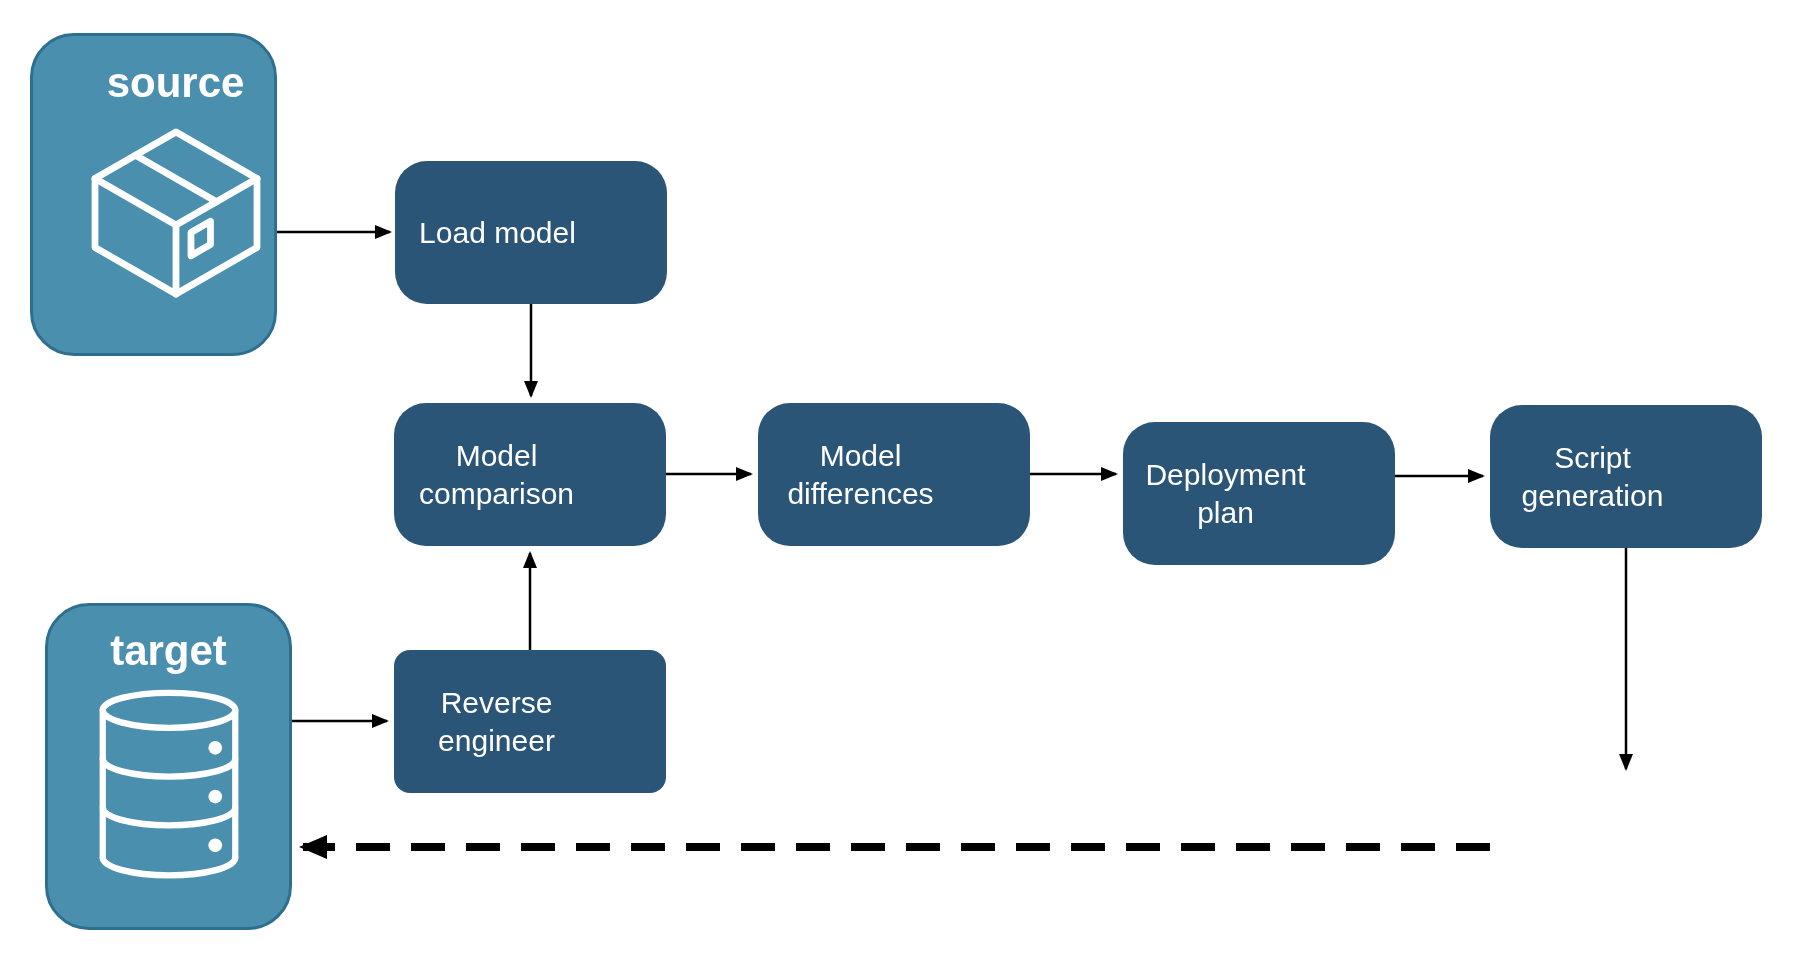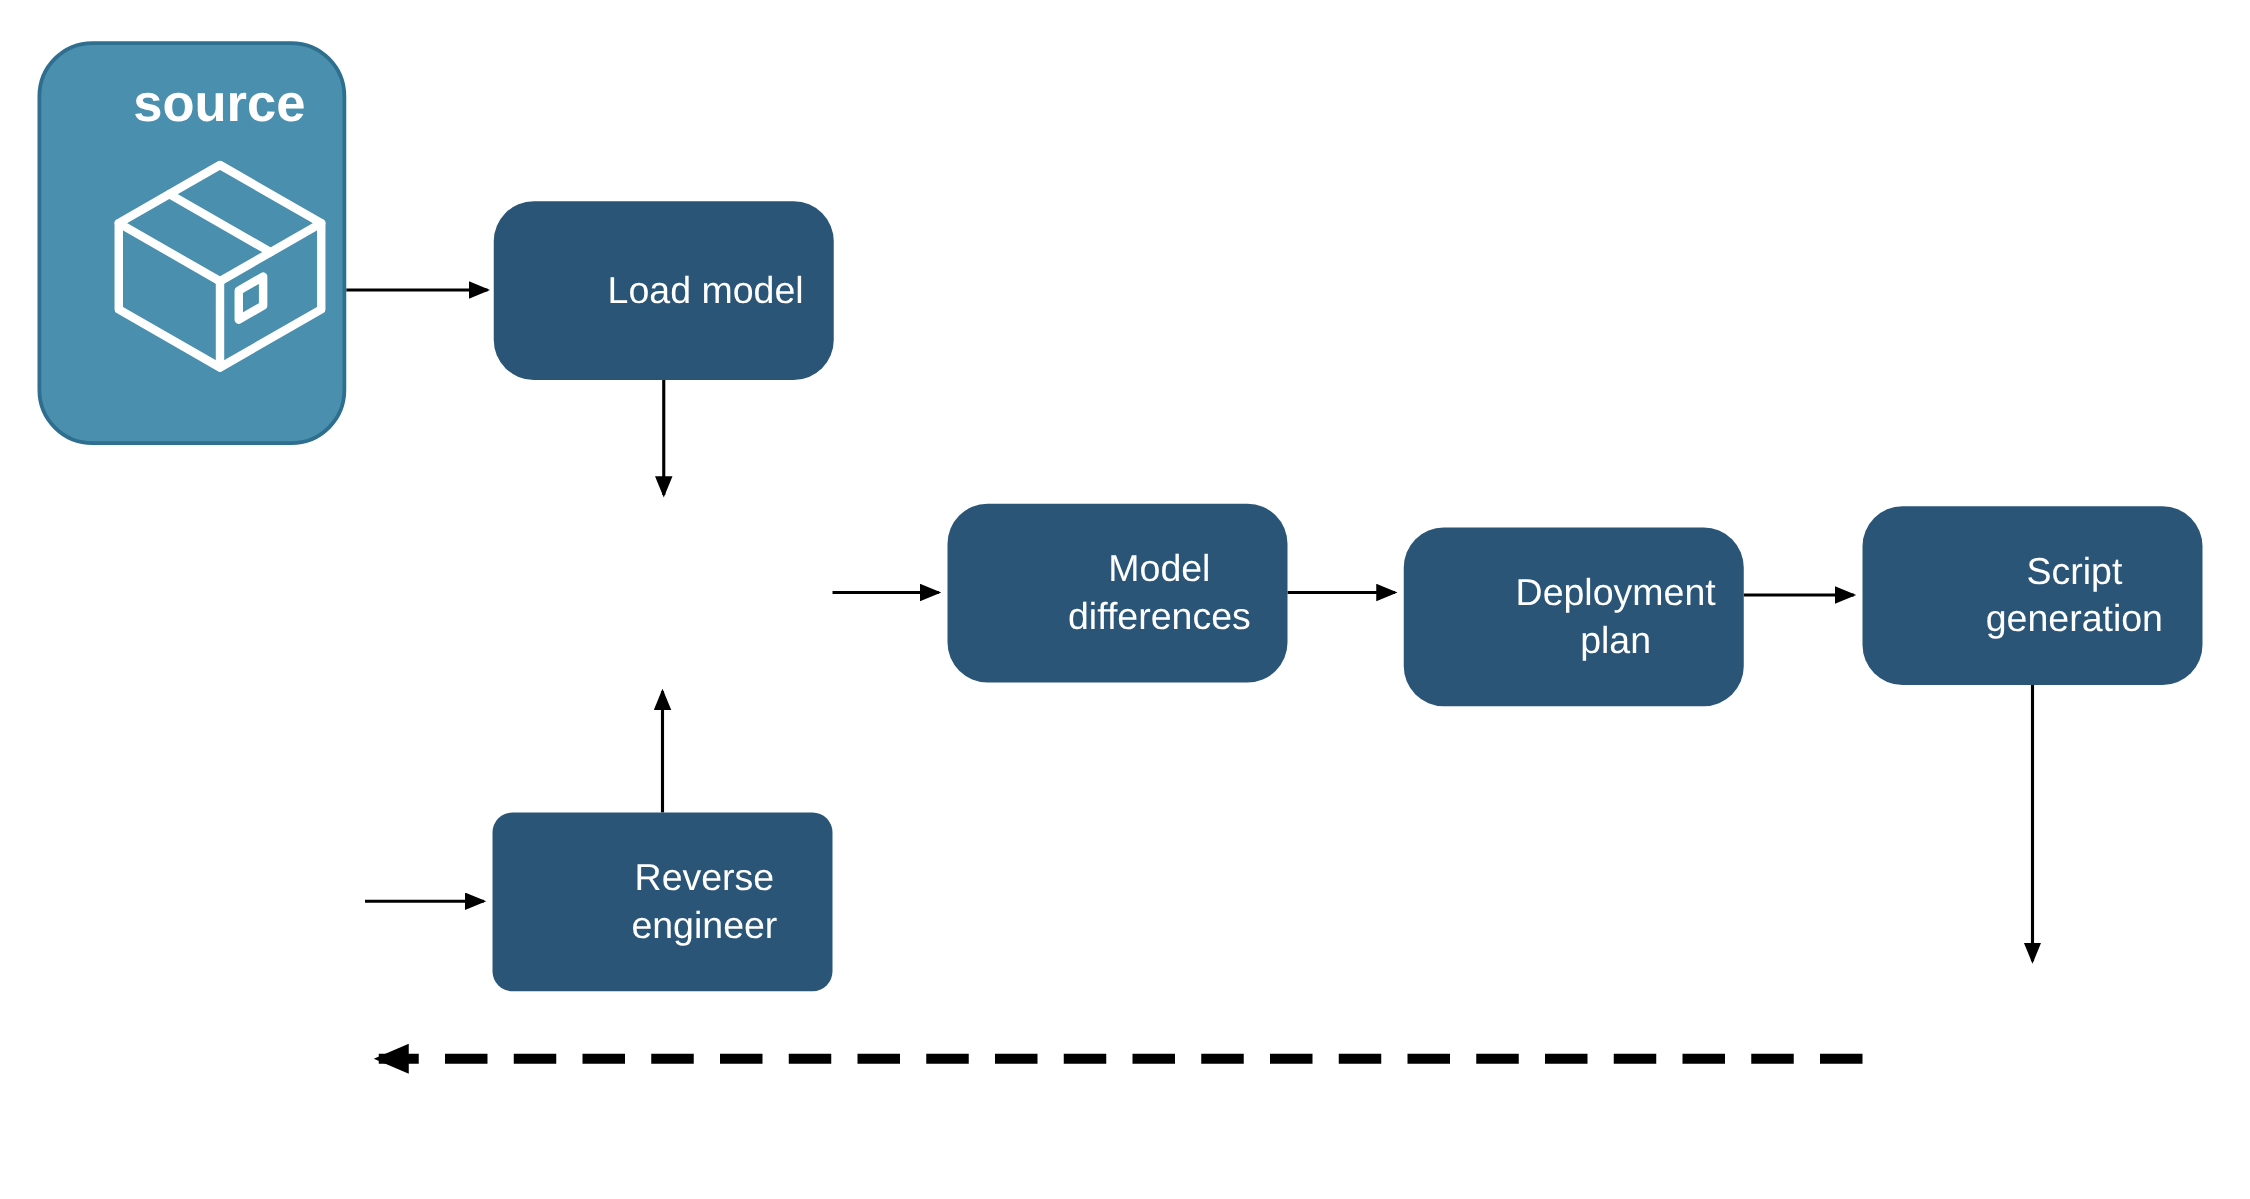--- a/index.html
+++ b/index.html
@@ -31,21 +31,21 @@
   }
   
   .node{
     position:absolute;
     width:272px;
     height:143px;
     background:var(--node-fill);
     border-radius:32px;
     display:flex;
     align-items:center;
-    justify-content:flex-end;
+    justify-content:flex-start;
     box-sizing:border-box;
   }
   .node-label{
     width:205px;
     text-align:center;
     color:var(--label-text);
     font-size:30px;
     line-height:38px;
     font-weight:400;
   }
@@ -115,23 +115,40 @@
     <div class="container-label">source</div>
     <svg class="container-icon" width="180" height="182" viewBox="0 0 120 120">
       <path class="icon-stroke" stroke-width="4.5" d="M60,6 L114,37 L60,68 L6,37 Z"></path>
       <path class="icon-stroke" stroke-width="4.5" d="M6,37 L6,83 L60,114 L60,68"></path>
       <path class="icon-stroke" stroke-width="4.5" d="M114,37 L114,83 L60,114"></path>
       <path class="icon-stroke" stroke-width="4.5" d="M33,21.5 L87,52.5"></path>
       <path class="icon-stroke" stroke-width="4.5" d="M70,73 L83,65.5 L83,81 L70,88.5 Z"></path>
     </svg>
   </div>
 
+  <div class="container-node" id="container-target">
+    <div class="container-label">target</div>
+    <svg class="container-icon" width="150" height="196" viewBox="0 0 120 150">
+      <ellipse class="icon-stroke" stroke-width="5" cx="60" cy="16" rx="53" ry="14"></ellipse>
+      <path class="icon-stroke" stroke-width="5" d="M7,16 L7,134"></path>
+      <path class="icon-stroke" stroke-width="5" d="M113,16 L113,134"></path>
+      <path class="icon-stroke" stroke-width="5" d="M7,55 A53,14 0 0 0 113,55"></path>
+      <path class="icon-stroke" stroke-width="5" d="M7,94 A53,14 0 0 0 113,94"></path>
+      <path class="icon-stroke" stroke-width="5" d="M7,134 A53,14 0 0 0 113,134"></path>
+      <circle cx="97" cy="46" r="5.5" fill="#FFFFFF"></circle>
+      <circle cx="97" cy="85" r="5.5" fill="#FFFFFF"></circle>
+      <circle cx="97" cy="124" r="5.5" fill="#FFFFFF"></circle>
+    </svg>
+  </div>
 
   <div class="node" id="node-load-model">
     <div class="node-label">Load model</div>
+  </div>
+  <div class="node" id="node-model-comparison">
+    <div class="node-label">Model comparison</div>
   </div>
   <div class="node" id="node-model-differences">
     <div class="node-label">Model differences</div>
   </div>
   <div class="node" id="node-deployment-plan">
     <div class="node-label">Deployment plan</div>
   </div>
   <div class="node" id="node-script-generation">
     <div class="node-label">Script generation</div>
   </div>

